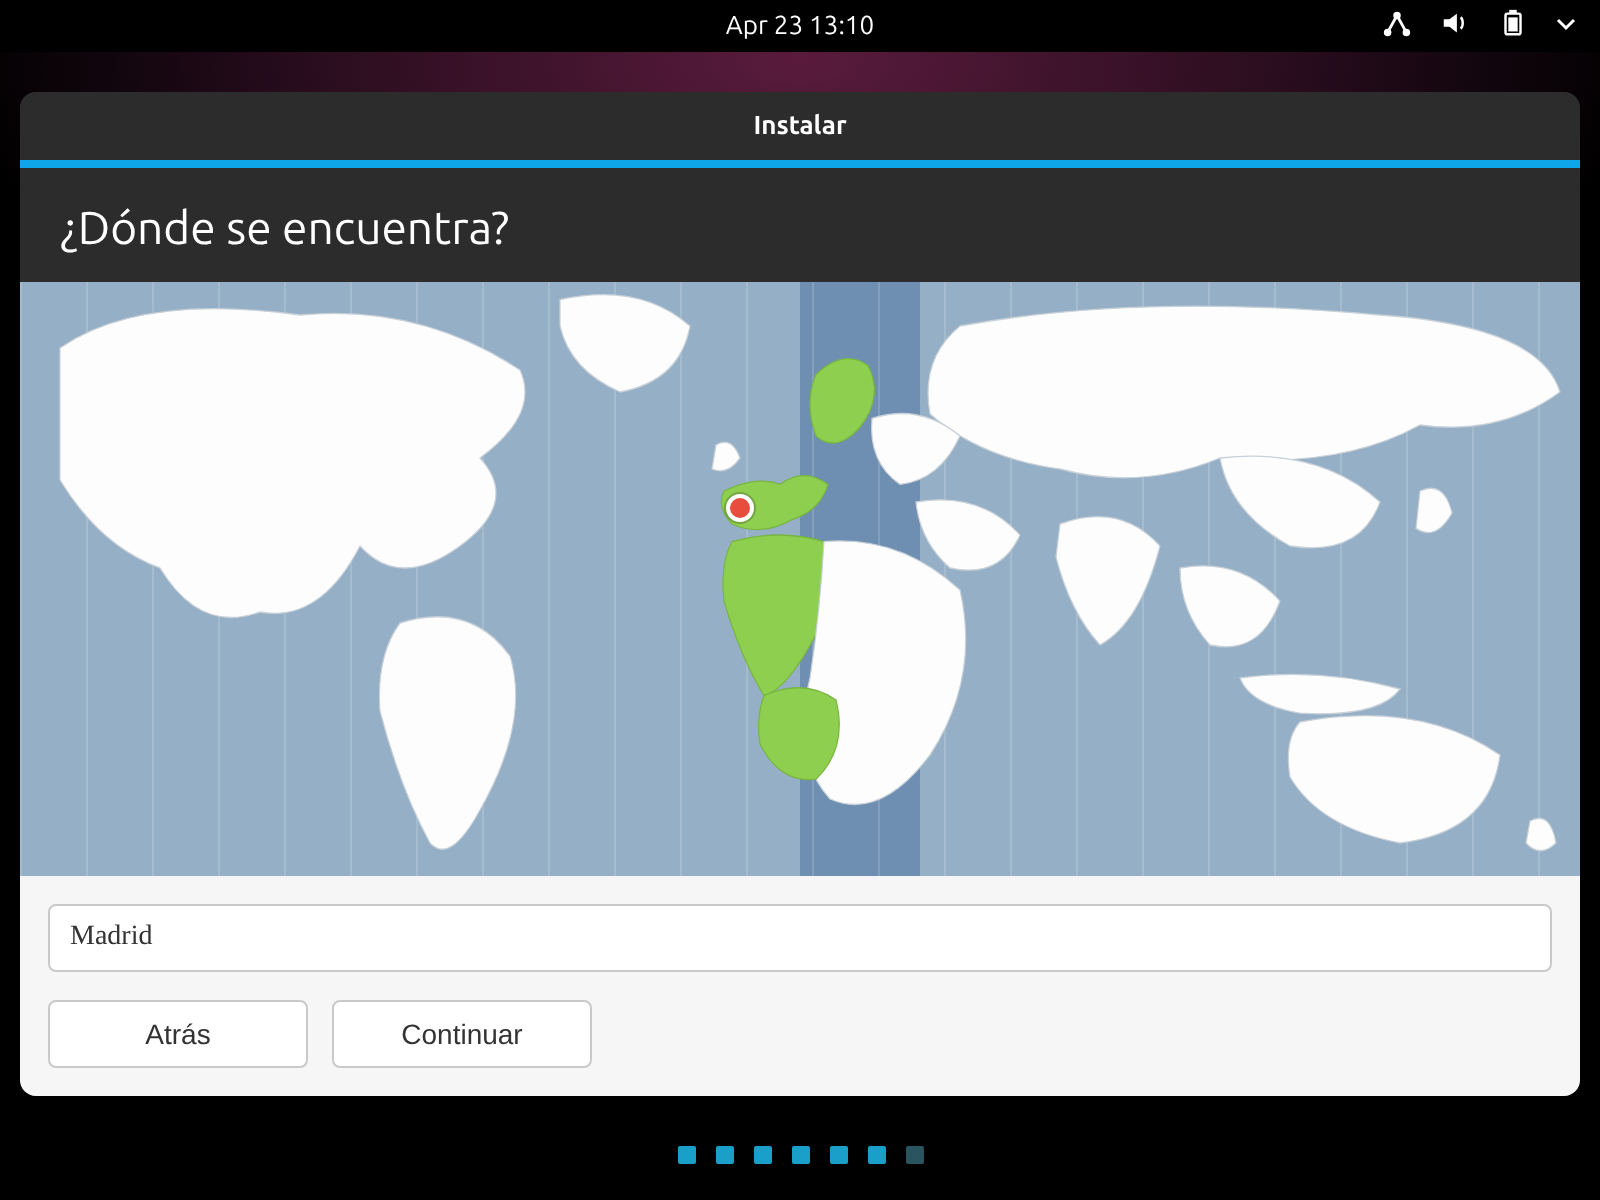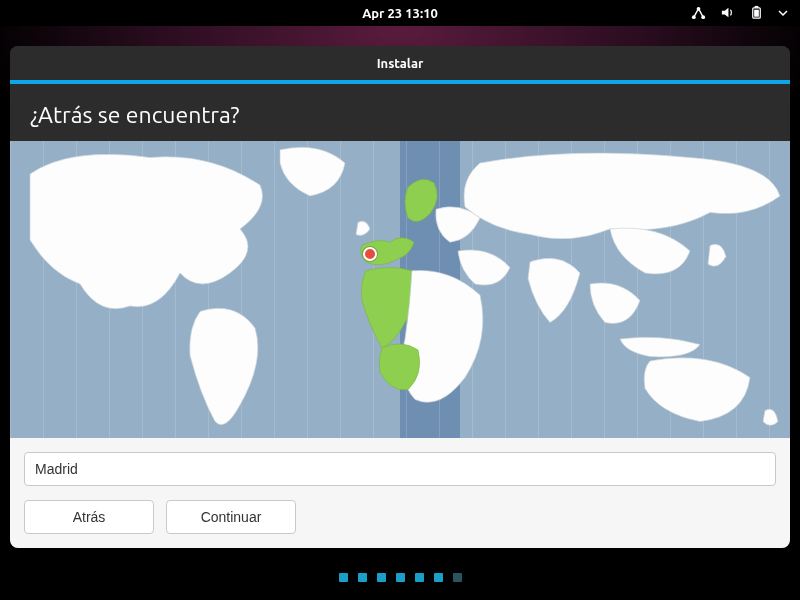--- a/index.html
+++ b/index.html
@@ -9,21 +9,21 @@
     color: #fff;
   }
   
   .topbar {
     height: 26px;
     background: #000;
     display: flex;
     align-items: center;
     justify-content: center;
     font-size: 13px;
-    font-weight: 700;
+    font-weight: 400;
     position: relative;
   }
   .topbar .date { position: absolute; left: 50%; transform: translateX(-50%); }
   .topbar .tray { position: absolute; right: 12px; display: flex; gap: 14px; align-items: center; }
   .tray svg { width: 15px; height: 15px; fill: #fff; }
   .tray .caret { width: 10px; height: 10px; }
   
   .window {
     position: absolute;
     left: 10px; right: 10px; top: 46px; bottom: 52px;
@@ -94,20 +94,21 @@
   .tz-input {
     width: 100%;
     height: 34px;
     border: 1px solid #c9c9c9;
     border-radius: 4px;
     padding: 0 10px;
     font-size: 14px;
     color: #333;
     background: #fff;
     outline: none;
+    font-family: Liberation Serif, serif;
   }
   .btn-row {
     display: flex;
     justify-content: flex-start;
     gap: 12px;
     margin-top: 14px;
   }
   .btn {
     min-width: 130px;
     height: 34px;
@@ -164,21 +165,21 @@
       <svg class="caret" viewBox="0 0 10 10">
           <path d="M1 3l4 4 4-4" stroke="#fff" stroke-width="1.5" fill="none"></path>
         </svg>
     </span>
   </div>
 </div>
 
 <div class="window">
   <div class="titlebar">Instalar</div>
   <div class="content">
-    <div class="heading">¿Atrás se encuentra?</div>
+    <div class="heading">¿Dónde se encuentra?</div>
 
     <div class="map-wrap">
       <div class="tz-band"></div>
       <div class="grid"></div>
       <svg class="world" viewBox="0 0 780 270" preserveAspectRatio="none">
 
         <path class="land" d="M20 30 Q60 5 140 15 Q200 10 250 40 Q260 60 230 80 Q250 100 220 120 Q190 140 170 120 Q150 155 120 150 Q90 160 70 130 Q40 120 20 90 Z"></path>
 
         <path class="land" d="M270 8 Q310 0 335 20 Q330 45 300 50 Q275 40 270 20 Z"></path>
 

